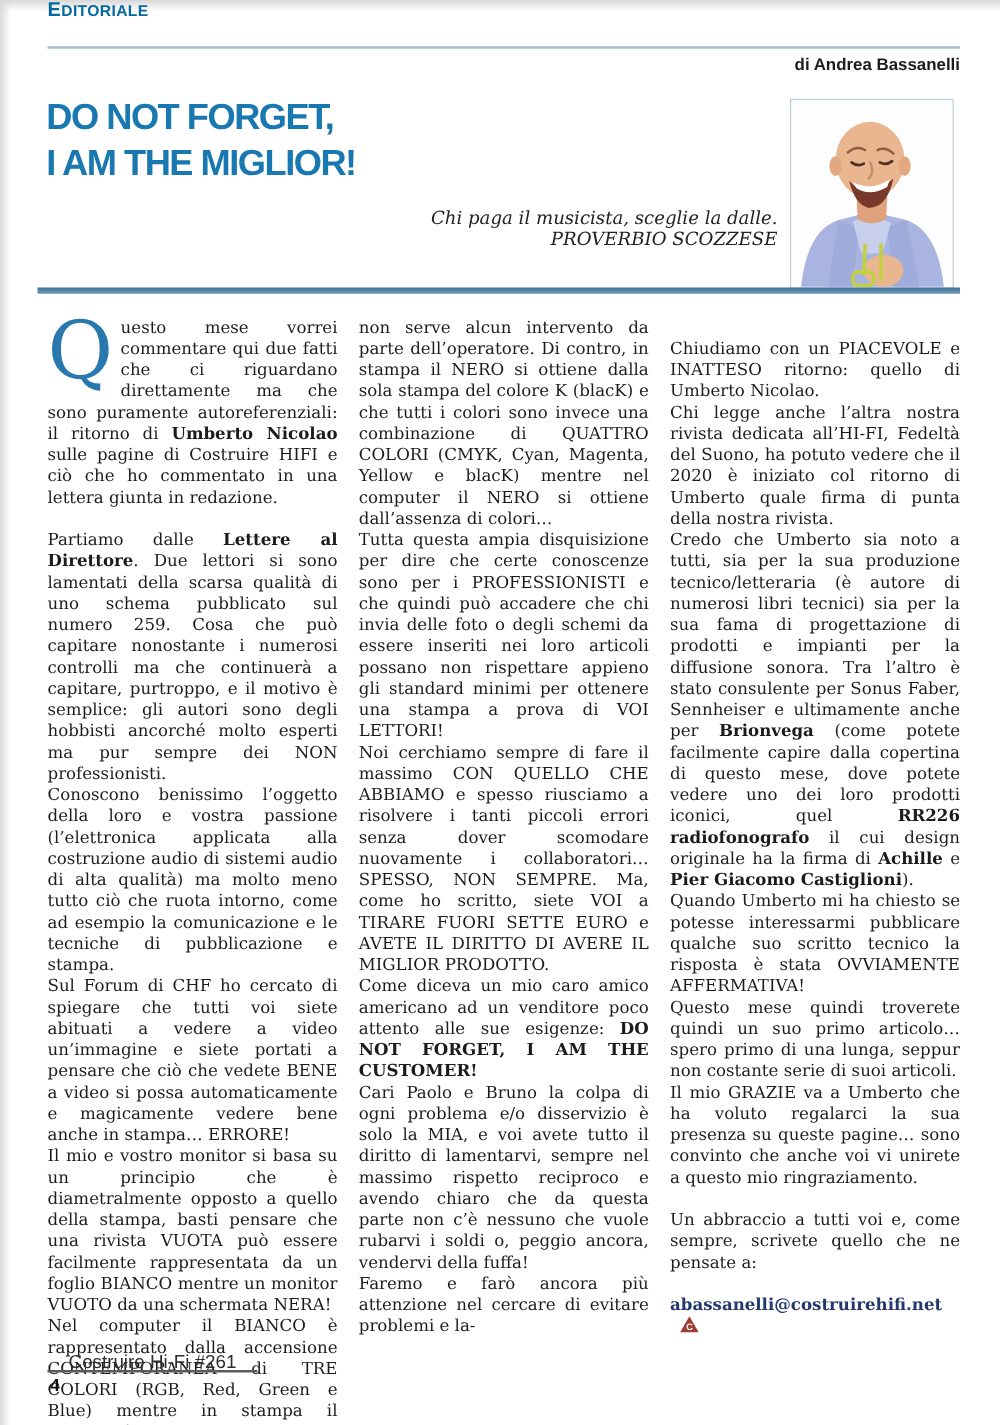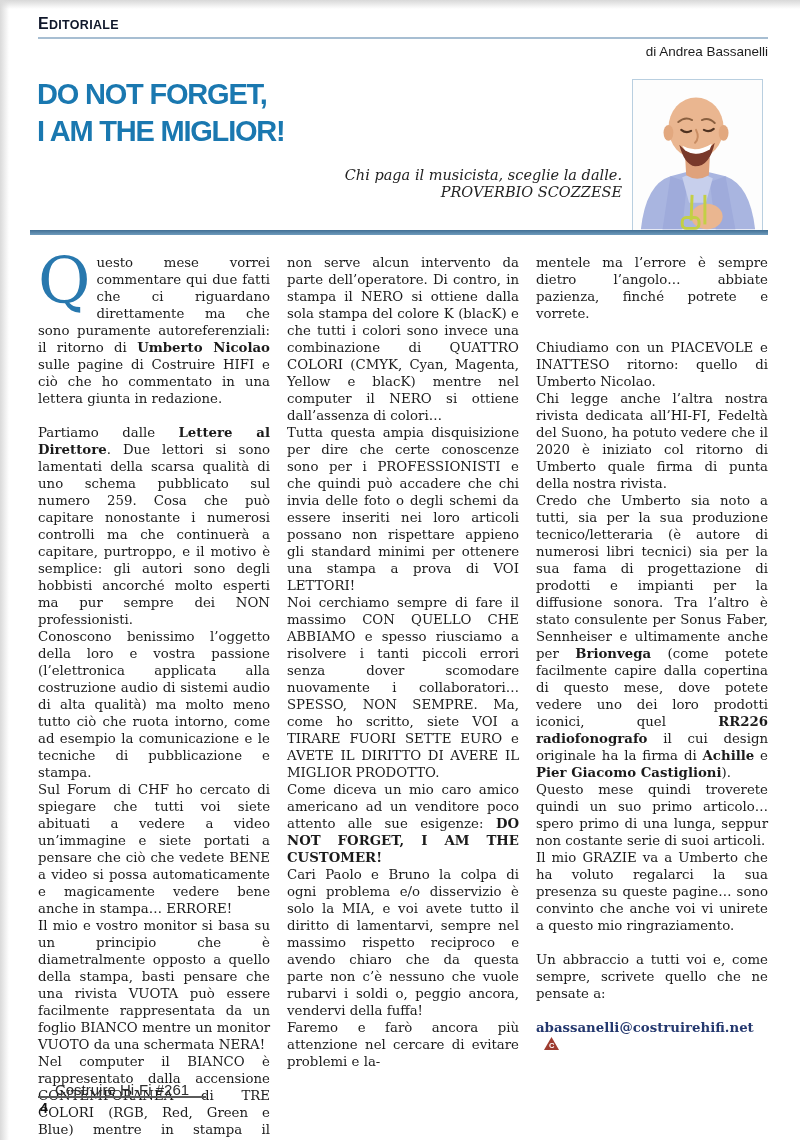--- a/index.html
+++ b/index.html
@@ -4,27 +4,27 @@
 <style>
   html,body { margin:0; padding:0; background:#ffffff; }
   .page { position:relative; width:800px; height:1140px; background:#fff;
           font-family:"Liberation Sans", sans-serif; overflow:hidden; }
 
   .edge-top  { position:absolute; left:0; top:0; width:100%; height:9px;
                background:linear-gradient(to bottom,#d8d8d8,rgba(255,255,255,0)); }
   .edge-left { position:absolute; left:0; top:0; width:9px; height:100%;
                background:linear-gradient(to right,#dadada,rgba(255,255,255,0)); }
 
-  .kicker { position:absolute; left:38px; top:15px; color:#0f172a; font-weight:bold; letter-spacing:.3px; }
+  .kicker { position:absolute; left:38px; top:0; color:#0369a1; font-weight:bold; letter-spacing:.3px; }
   .kicker .big   { font-size:16px; }
   .kicker .small { font-size:12.5px; }
 
   .rule-thin { position:absolute; left:38px; top:37px; width:730px; height:2px; background:#a7bed2; }
 
-  .byline { position:absolute; right:32px; top:44px; font-size:13.5px; color:#1c1c1c; }
+  .byline { position:absolute; right:32px; top:44px; font-size:13.5px; color:#1c1c1c;font-weight:bold; }
 
   .title { position:absolute; left:37px; top:76px; color:#1a78b0; font-weight:bold;
            font-size:29px; line-height:37px; letter-spacing:-1.2px; }
 
   .quote { position:absolute; right:178px; top:167px; text-align:right;
            font-family:"DejaVu Serif", serif; font-style:italic;
            font-size:14.5px; line-height:17px; color:#222; }
 
   .photo { position:absolute; left:632px; top:79px; width:131px; height:152px;
            border:1px solid #b9cfe0; box-sizing:border-box; background:#fdfdfd; overflow:hidden; }
@@ -115,24 +115,24 @@
       </div>
       <div class="col">
         <p><span>non serve alcun intervento da parte dell’operatore. Di contro, in stampa il NERO si ottiene dalla sola stampa del colore K (blacK) e che tutti i colori sono invece una combinazione di QUATTRO COLORI (CMYK, Cyan, Magenta, Yellow e blacK) mentre nel computer il NERO si ottiene dall’assenza di colori…</span></p>
         <p><span>Tutta questa ampia disquisizione per dire che certe conoscenze sono per i PROFESSIONISTI e che quindi può accadere che chi invia delle foto o degli schemi da essere inseriti nei loro articoli possano non rispettare appieno gli standard minimi per ottenere una stampa a prova di VOI LETTORI!</span></p>
         <p><span>Noi cerchiamo sempre di fare il massimo CON QUELLO CHE ABBIAMO e spesso riusciamo a risolvere i tanti piccoli errori senza dover scomodare nuovamente i collaboratori… SPESSO, NON SEMPRE. Ma, come ho scritto, siete VOI a TIRARE FUORI SETTE EURO e AVETE IL DIRITTO DI AVERE IL MIGLIOR PRODOTTO.</span></p>
         <p><span>Come diceva un mio caro amico americano ad un venditore poco attento alle sue esigenze: </span><span class="b">DO NOT FORGET, I AM THE CUSTOMER!</span></p>
         <p><span>Cari Paolo e Bruno la colpa di ogni problema e/o disservizio è solo la MIA, e voi avete tutto il diritto di lamentarvi, sempre nel massimo rispetto reciproco e avendo chiaro che da questa parte non c’è nessuno che vuole rubarvi i soldi o, peggio ancora, vendervi della fuffa!</span></p>
         <p><span>Faremo e farò ancora più attenzione nel cercare di evitare problemi e la-</span></p>
       </div>
       <div class="col">
-        <p><span>mentele ma l’errore è sempre dietro l’angolo… abbiate pazienza, finché potrete e vorrete.</span></p>
         <p class="gap"><span>Chiudiamo con un PIACEVOLE e INATTESO ritorno: quello di Umberto Nicolao.</span></p>
         <p><span>Chi legge anche l’altra nostra rivista dedicata all’HI-FI, Fedeltà del Suono, ha potuto vedere che il 2020 è iniziato col ritorno di Umberto quale firma di punta della nostra rivista.</span></p>
         <p><span>Credo che Umberto sia noto a tutti, sia per la sua produzione tecnico/letteraria (è autore di numerosi libri tecnici) sia per la sua fama di progettazione di prodotti e impianti per la diffusione sonora. Tra l’altro è stato consulente per Sonus Faber, Sennheiser e ultimamente anche per </span><span class="b">Brionvega</span><span> (come potete facilmente capire dalla copertina di questo mese, dove potete vedere uno dei loro prodotti iconici, quel </span><span class="b">RR226 radiofonografo</span><span> il cui design originale ha la firma di </span><span class="b">Achille</span><span> e </span><span class="b">Pier Giacomo Castiglioni</span><span>).</span></p>
+        <p><span>Quando Umberto mi ha chiesto se potesse interessarmi pubblicare qualche suo scritto tecnico la risposta è stata OVVIAMENTE AFFERMATIVA!</span></p>
         <p><span>Questo mese quindi troverete quindi un suo primo articolo… spero primo di una lunga, seppur non costante serie di suoi articoli.</span></p>
         <p><span>Il mio GRAZIE va a Umberto che ha voluto regalarci la sua presenza su queste pagine… sono convinto che anche voi vi unirete a questo mio ringraziamento.</span></p>
         <p class="gap"><span>Un abbraccio a tutti voi e, come sempre, scrivete quello che ne pensate a:</span></p>
         <p class="gap"><span class="email">abassanelli@costruirehifi.net</span><svg class="end-mark" width="15" height="13" viewBox="0 0 15 13">
             <path d="M7.5 0 L15 13 L0 13 Z" fill="#9e3c30"></path>
             <text x="7.7" y="11.2" font-size="7.5" fill="#fff" text-anchor="middle" font-family="Liberation Sans, sans-serif" font-weight="bold">C</text>
           </svg></p>
       </div>
     </div>
 

